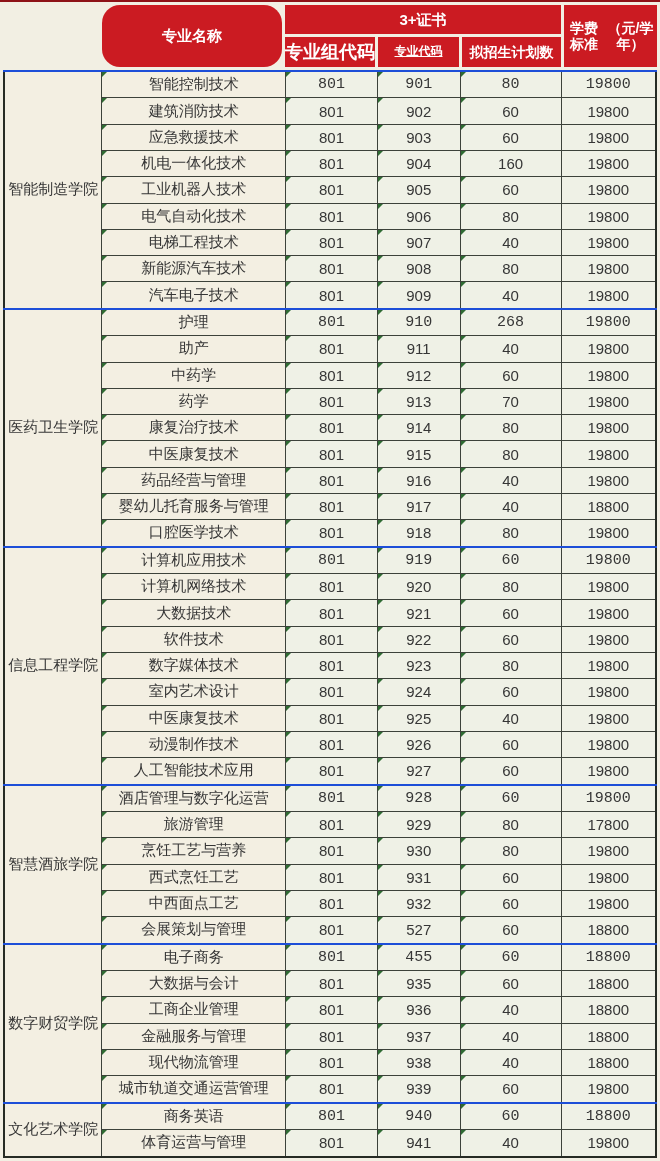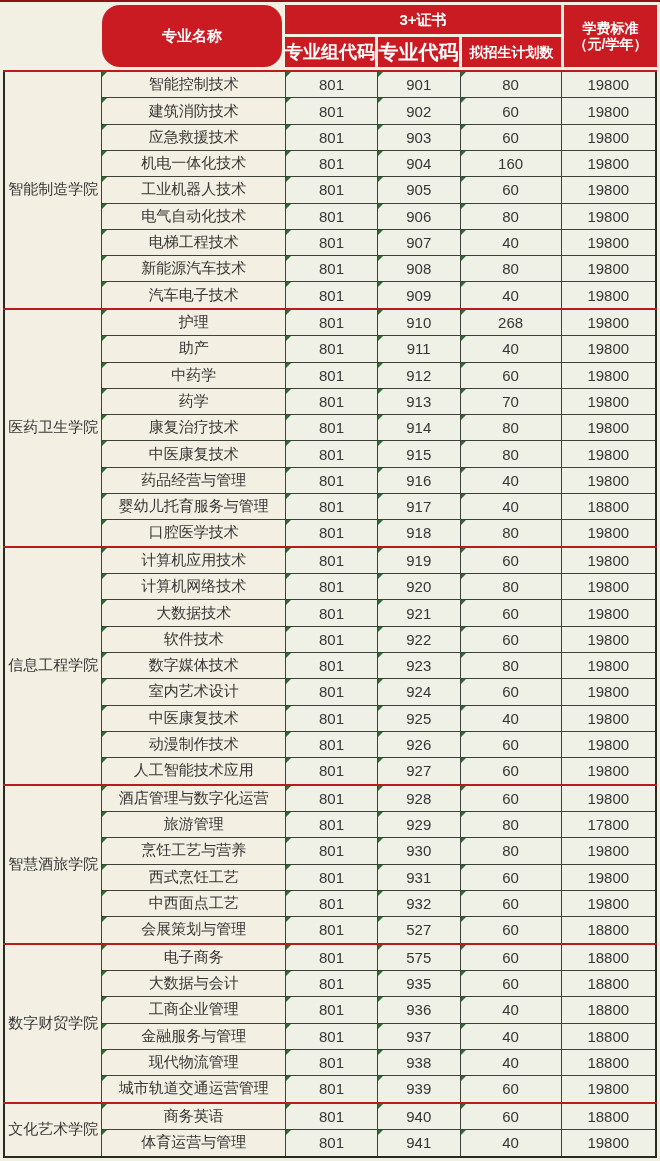--- a/index.html
+++ b/index.html
@@ -34,23 +34,23 @@
     display: flex;
     align-items: center;
     justify-content: center;
     text-align: center;
     line-height: 1.15;
   }
   .h-college { grid-column: 1; grid-row: 1 / span 2; }
   .h-major   { grid-column: 2; grid-row: 1 / span 2; border-radius: 18px; }
   .h-cert    { grid-column: 3 / span 3; grid-row: 1; text-align: center; }
   .h-sub1    { grid-column: 3; grid-row: 2; font-size: 18px; }
-  .h-sub2    { grid-column: 4; grid-row: 2; font-size: 20px; }
+  .h-sub2    { grid-column: 4; grid-row: 2; font-size: 12px; text-decoration: underline; }
   .h-sub3    { grid-column: 5; grid-row: 2; font-size: 14px; text-align: center; }
-  .h-tuition { grid-column: 6; grid-row: 1 / span 2; flex-direction: column; font-size: 14px; }
+  .h-tuition { grid-column: 6; grid-row: 1 / span 2; flex-direction: row; font-size: 14px; }
 
   
   table.data {
     margin-top: 3px;
     border-collapse: collapse;
     table-layout: fixed;
     width: 654px;
     height: 1088px;
     border: 2px solid #262b24;
   }
@@ -58,21 +58,21 @@
     border: 1px solid #3c423a;
     text-align: center;
     vertical-align: middle;
     font-size: 15px;
     color: #363636;
     padding: 0 2px;
     position: relative;
     overflow: hidden;
     white-space: nowrap;
   }
-  tr.group-start td { border-top: 2px solid #b91c1c; }
+  tr.group-start td { border-top: 2px solid #1d4ed8; font-family: Liberation Mono, monospace; }
   td.college-cell { background: #f3efe2; }
   td.major-cell   { background: #f3efe2; }
   td.code-cell, td.plan-cell, td.tuition-cell { background: #eff1e6; }
   
   td.tri::before {
     content: "";
     position: absolute;
     top: 0; left: 0;
     width: 0; height: 0;
     border-top: 5px solid #2f6b33;
@@ -338,21 +338,21 @@
           <td class="major-cell tri">会展策划与管理</td>
           <td class="code-cell tri">801</td>
           <td class="code-cell tri">527</td>
           <td class="plan-cell tri">60</td>
           <td class="tuition-cell">18800</td>
         </tr>
         <tr class="group-start">
           <td class="college-cell" rowspan="6">数字财贸学院</td>
           <td class="major-cell tri">电子商务</td>
           <td class="code-cell tri">801</td>
-          <td class="code-cell tri">575</td>
+          <td class="code-cell tri">455</td>
           <td class="plan-cell tri">60</td>
           <td class="tuition-cell">18800</td>
         </tr>
         <tr>
           <td class="major-cell tri">大数据与会计</td>
           <td class="code-cell tri">801</td>
           <td class="code-cell tri">935</td>
           <td class="plan-cell tri">60</td>
           <td class="tuition-cell">18800</td>
         </tr>

